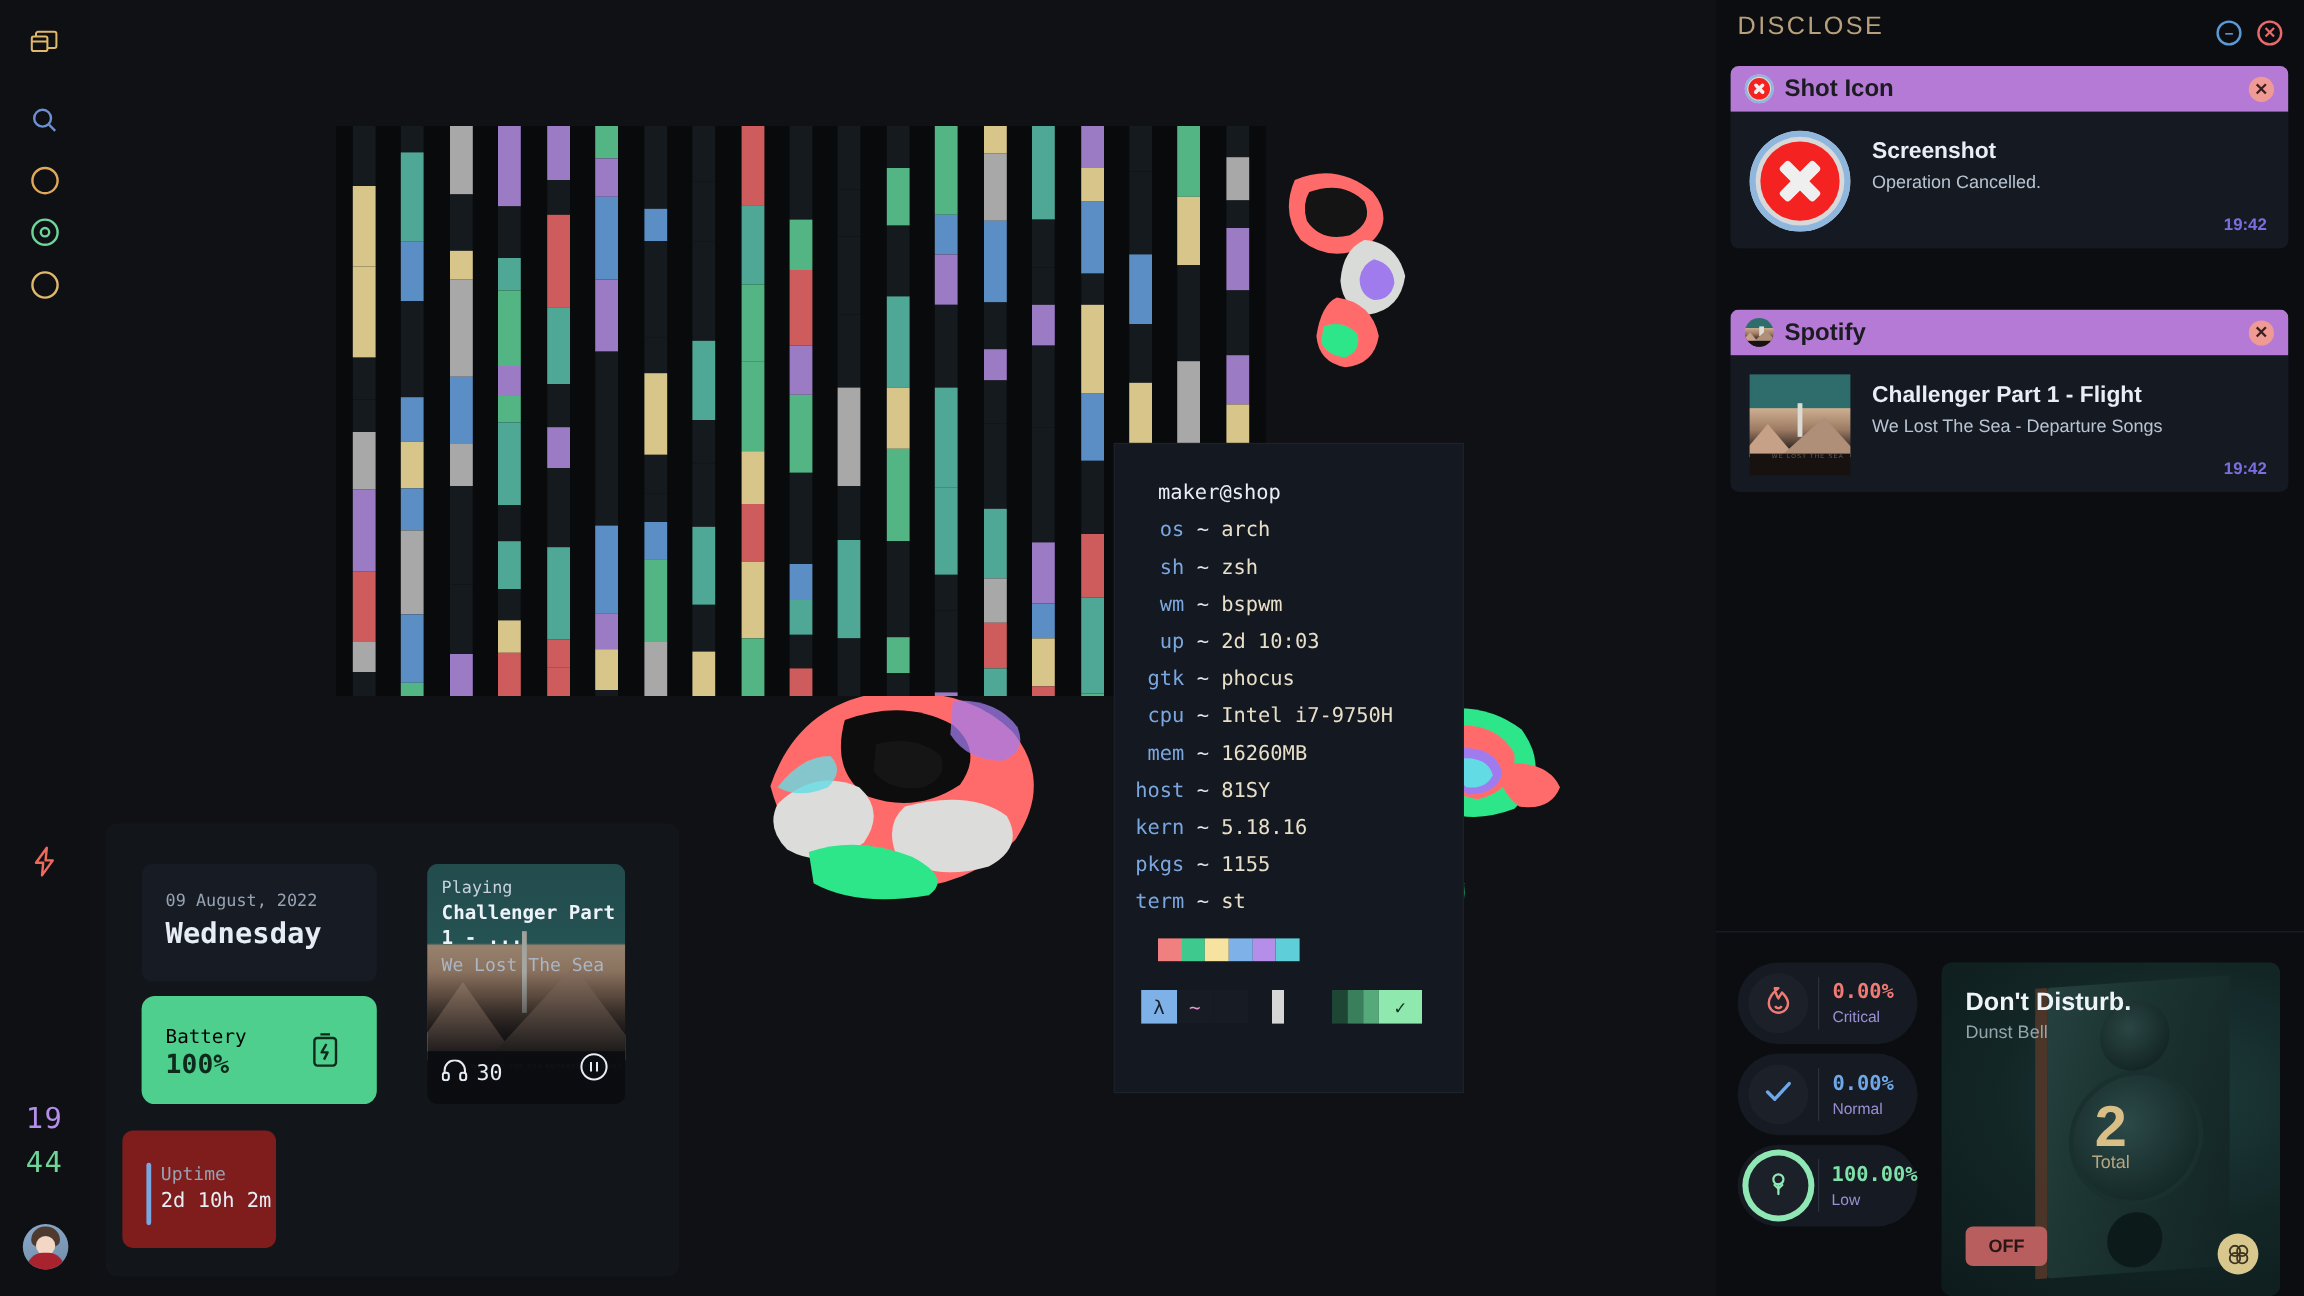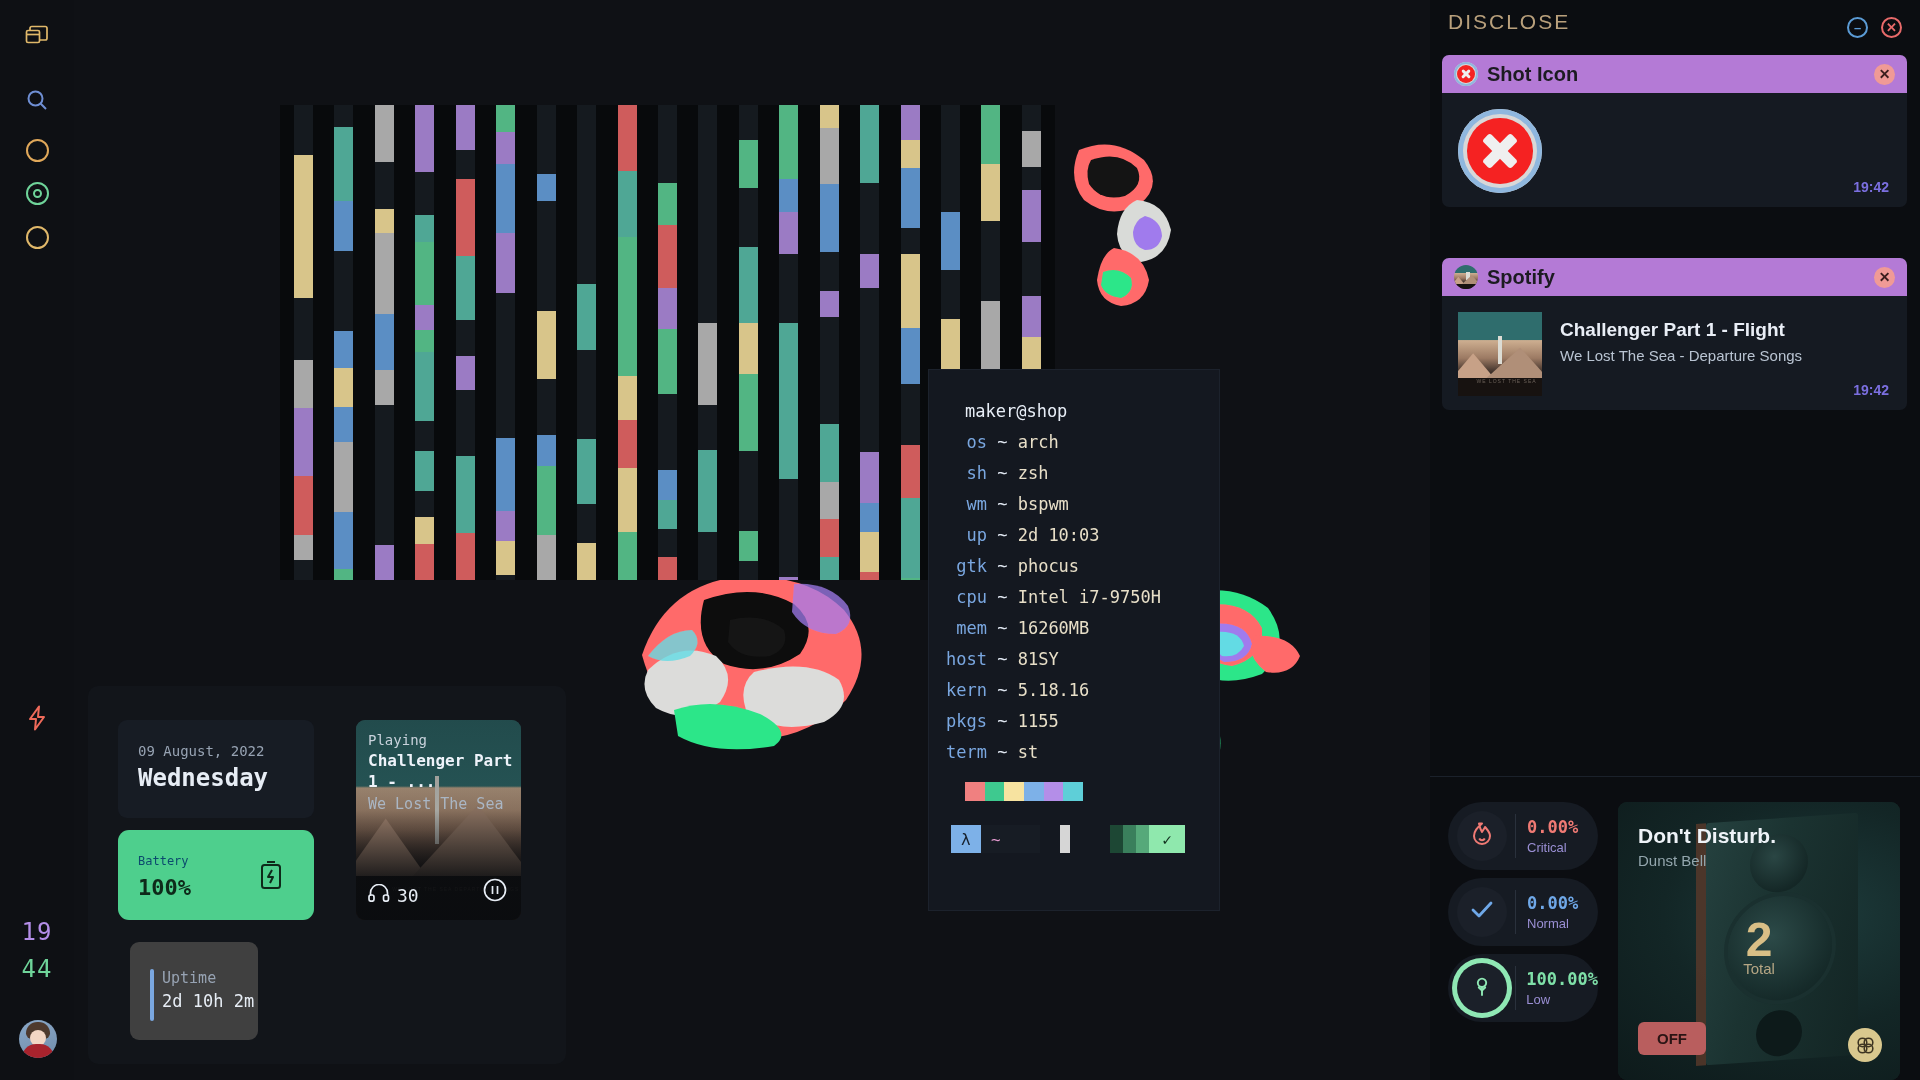--- a/index.html
+++ b/index.html
@@ -532,21 +532,21 @@
   </div>
 
   <div style="position:absolute;left:14px;top:686px;width:478px;height:378px;background:#12151a;border-radius:10px">
 
     <div style="position:absolute;left:30px;top:34px;width:196px;height:98px;background:#171c24;border-radius:9px">
       <div style="position:absolute;left:20px;top:23px;font-size:14px;color:#97a3b3" class="mono">09 August, 2022</div>
       <div style="position:absolute;left:20px;top:44px;font-size:24px;font-weight:bold;color:#e7edf5" class="mono">Wednesday</div>
     </div>
 
     <div style="position:absolute;left:30px;top:144px;width:196px;height:90px;background:#4ecf8d;border-radius:11px">
-      <div style="position:absolute;left:20px;top:24px;font-size:12px;color:#0c4a6e" class="mono">Battery</div>
+      <div style="position:absolute;left:20px;top:24px;font-size:16px;color:#000000" class="mono">Battery</div>
       <div style="position:absolute;left:20px;top:45px;font-size:22px;font-weight:bold;color:#0e2a1a" class="mono">100%</div>
       <span style="position:absolute;right:32px;top:30px">
         <svg width="22" height="30" viewBox="0 0 22 30" fill="none" stroke="#0e2a1a" stroke-width="2">
           <rect x="2" y="5" width="18" height="23" rx="2.5"></rect>
           <path d="M7 2h8"></path>
             <path d="M12 10l-4 7h5l-3 6" stroke-linejoin="round"></path>
         </svg>
       </span>
     </div>
 
@@ -573,21 +573,21 @@
         <span style="font-size:18px;color:#e6ecf4" class="mono">30</span>
       </div>
       <span style="position:absolute;right:14px;bottom:14px">
         <svg width="24" height="24" viewBox="0 0 24 24" fill="none" stroke="#e6ecf4" stroke-width="1.7">
           <circle cx="12" cy="12" r="10.5"></circle>
             <path d="M9.5 8v8M14.5 8v8"></path>
         </svg>
       </span>
     </div>
 
-    <div style="position:absolute;left:42px;top:256px;width:128px;height:98px;background:#404040;border-radius:9px">
+    <div style="position:absolute;left:14px;top:256px;width:128px;height:98px;background:#7f1d1d;border-radius:9px">
       <span style="position:absolute;left:20px;top:27px;width:4px;height:52px;background:#7aa7e0;border-radius:2px"></span>
       <div style="position:absolute;left:32px;top:27px;font-size:15px;color:#97a3b3" class="mono">Uptime</div>
       <div style="position:absolute;left:32px;top:49px;font-size:17px;color:#e7edf5" class="mono">2d 10h 2m</div>
     </div>
 
   </div>
 </div>
 
 <div id="panel">
   <div id="panel-title">DISCLOSE</div>
@@ -600,20 +600,24 @@
         <span class="x1" style="width:11px;height:3.2px;transform:translate(-50%,-50%) rotate(45deg)"></span>
         <span class="x2" style="width:11px;height:3.2px;transform:translate(-50%,-50%) rotate(-45deg)"></span>
       </span>
       <span class="appname">Shot Icon</span>
       <span class="x">✕</span>
     </div>
     <div class="notif-body">
       <span class="thumb xcircle" style="width:84px;height:84px;box-shadow:0 0 0 5px #8fb7de inset">
         <span class="x1" style="width:40px;height:11px;transform:translate(-50%,-50%) rotate(45deg)"></span>
         <span class="x2" style="width:40px;height:11px;transform:translate(-50%,-50%) rotate(-45deg)"></span>
+      </span>
+      <span class="txt">
+        <span class="ntitle" style="display:block">Screenshot</span>
+        <span class="nsub" style="display:block">Operation Cancelled.</span>
       </span>
       <span class="ntime">19:42</span>
     </div>
   </div>
 
   <div class="notif" style="top:258px">
     <div class="notif-head">
       <span class="appicon album">
         <span class="peak"></span>
         <span class="mtn"></span>

